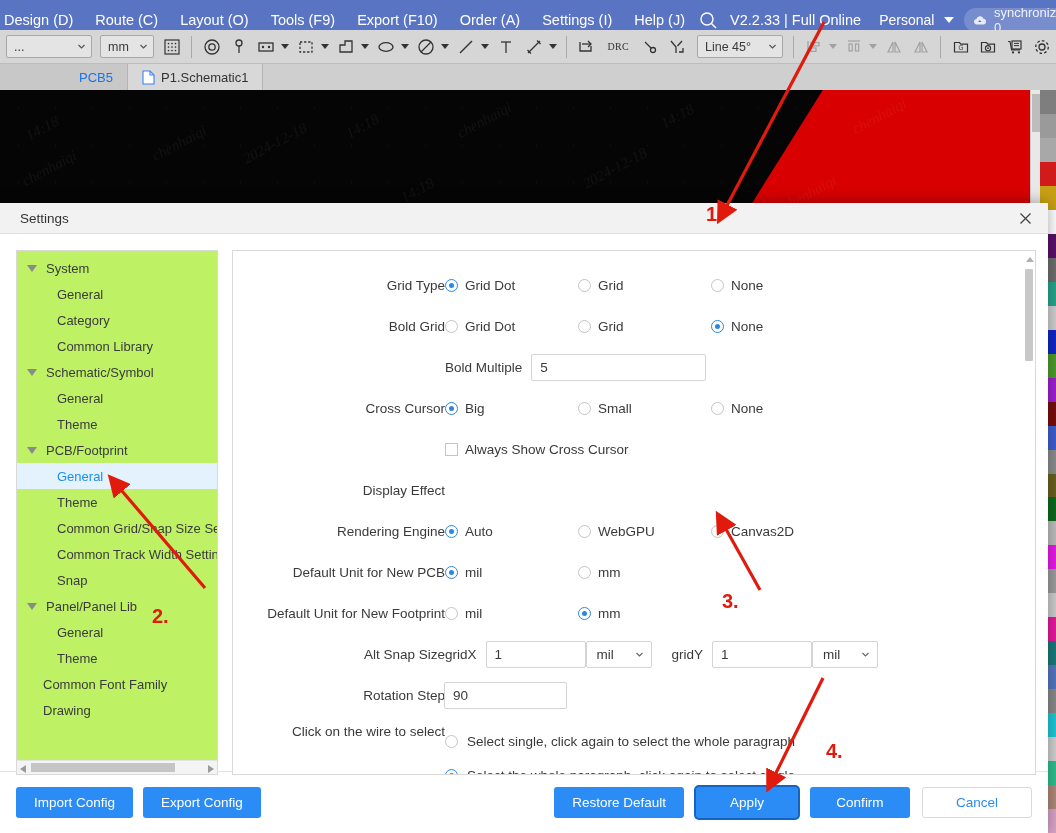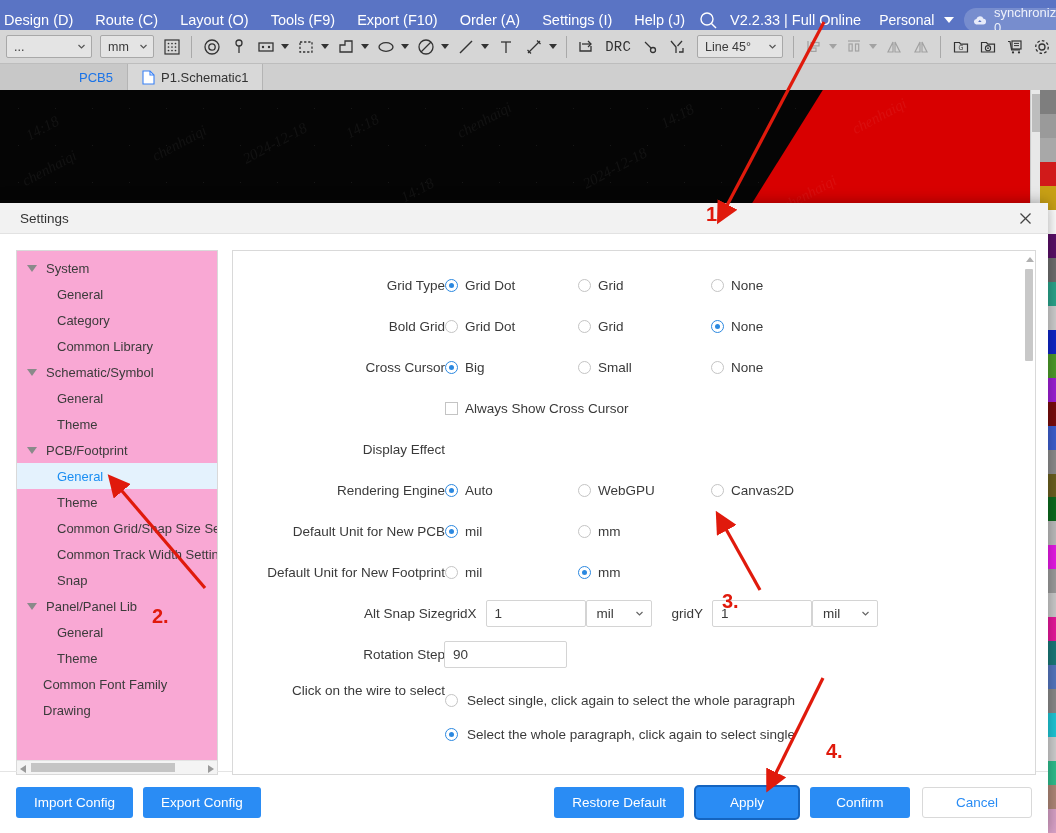--- a/index.html
+++ b/index.html
@@ -59,21 +59,21 @@
     margin: 0 1px;
   }
   .tb-btn svg { display: block; }
   .tb-caret {
     width: 0; height: 0; margin-left: 1px; margin-right: 3px;
     border-left: 4px solid transparent; border-right: 4px solid transparent;
     border-top: 5px solid #333;
   }
   .tb-caret.dim { border-top-color: #a2a2a2; }
   .tb-group { display: flex; align-items: center; }
-  .drc-text { font-size: 14px; letter-spacing: .3px; color: #333; font-family: Liberation Mono, monospace; }
+  .drc-text { font-size: 10px; letter-spacing: .3px; color: #333; font-family: Liberation Serif, serif; }
 
   
   .tabstrip {
     position: absolute; top: 64px; left: 0; width: 1056px; height: 26px;
     background: #cfcfcf; display: flex; align-items: stretch; font-size: 13px;
   }
   .tab {
     display: flex; align-items: center; gap: 6px; padding: 0 14px;
     border-right: 1px solid #b4b4b4; color: #333; background: #cfcfcf; justify-content: flex-end;
   }
@@ -123,21 +123,21 @@
   .dlg-title {
     height: 31px; background: #f2f2f2; border-bottom: 1px solid #e2e2e2;
     display: flex; align-items: center; padding: 0 10px 0 20px;
     font-size: 13.5px; color: #333;
   }
   .dlg-close { margin-left: auto; width: 26px; height: 26px; display:flex; align-items:center; justify-content:center; color:#444; font-size: 17px; }
   .dlg-body { flex: 1; display: flex; padding: 16px 12px 0 16px; min-height: 0; }
 
   
   .tree-wrap {
-    width: 202px; border: 1px solid #d9d9d9; background: #f9a8d4;
+    width: 202px; border: 1px solid #d9d9d9; background: #bef264;
     display: flex; flex-direction: column; margin-right: 14px;
     height: 525px;
   }
   .tree-scrollarea { flex: 1; position: relative; overflow: hidden; display: flex; }
   .tree { flex: 1; padding-top: 4px; font-size: 13px; color: #3b3b3b; }
   .tnode {
     height: 26px; display: flex; align-items: center; white-space: nowrap;
     padding-right: 4px; overflow: hidden;
   }
   .tnode.lvl0 { padding-left: 10px; }
@@ -637,20 +637,29 @@
                 <span class="radio"></span>
                 <span>Grid</span>
               </div>
               <div class="opt">
                 <span class="radio on"></span>
                 <span>None</span>
               </div>
             </div>
           </div>
 
+          <div class="row">
+            <div class="rlabel"></div>
+            <div class="opts">
+              <span class="sublabel">Bold Multiple</span>
+              <div class="txtinput" style="width:175px">
+                <span>5</span>
+              </div>
+            </div>
+          </div>
 
           <div class="row">
             <div class="rlabel">Cross Cursor</div>
             <div class="opts">
               <div class="opt c1">
                 <span class="radio on"></span>
                 <span>Big</span>
               </div>
               <div class="opt c2">
                 <span class="radio"></span>

